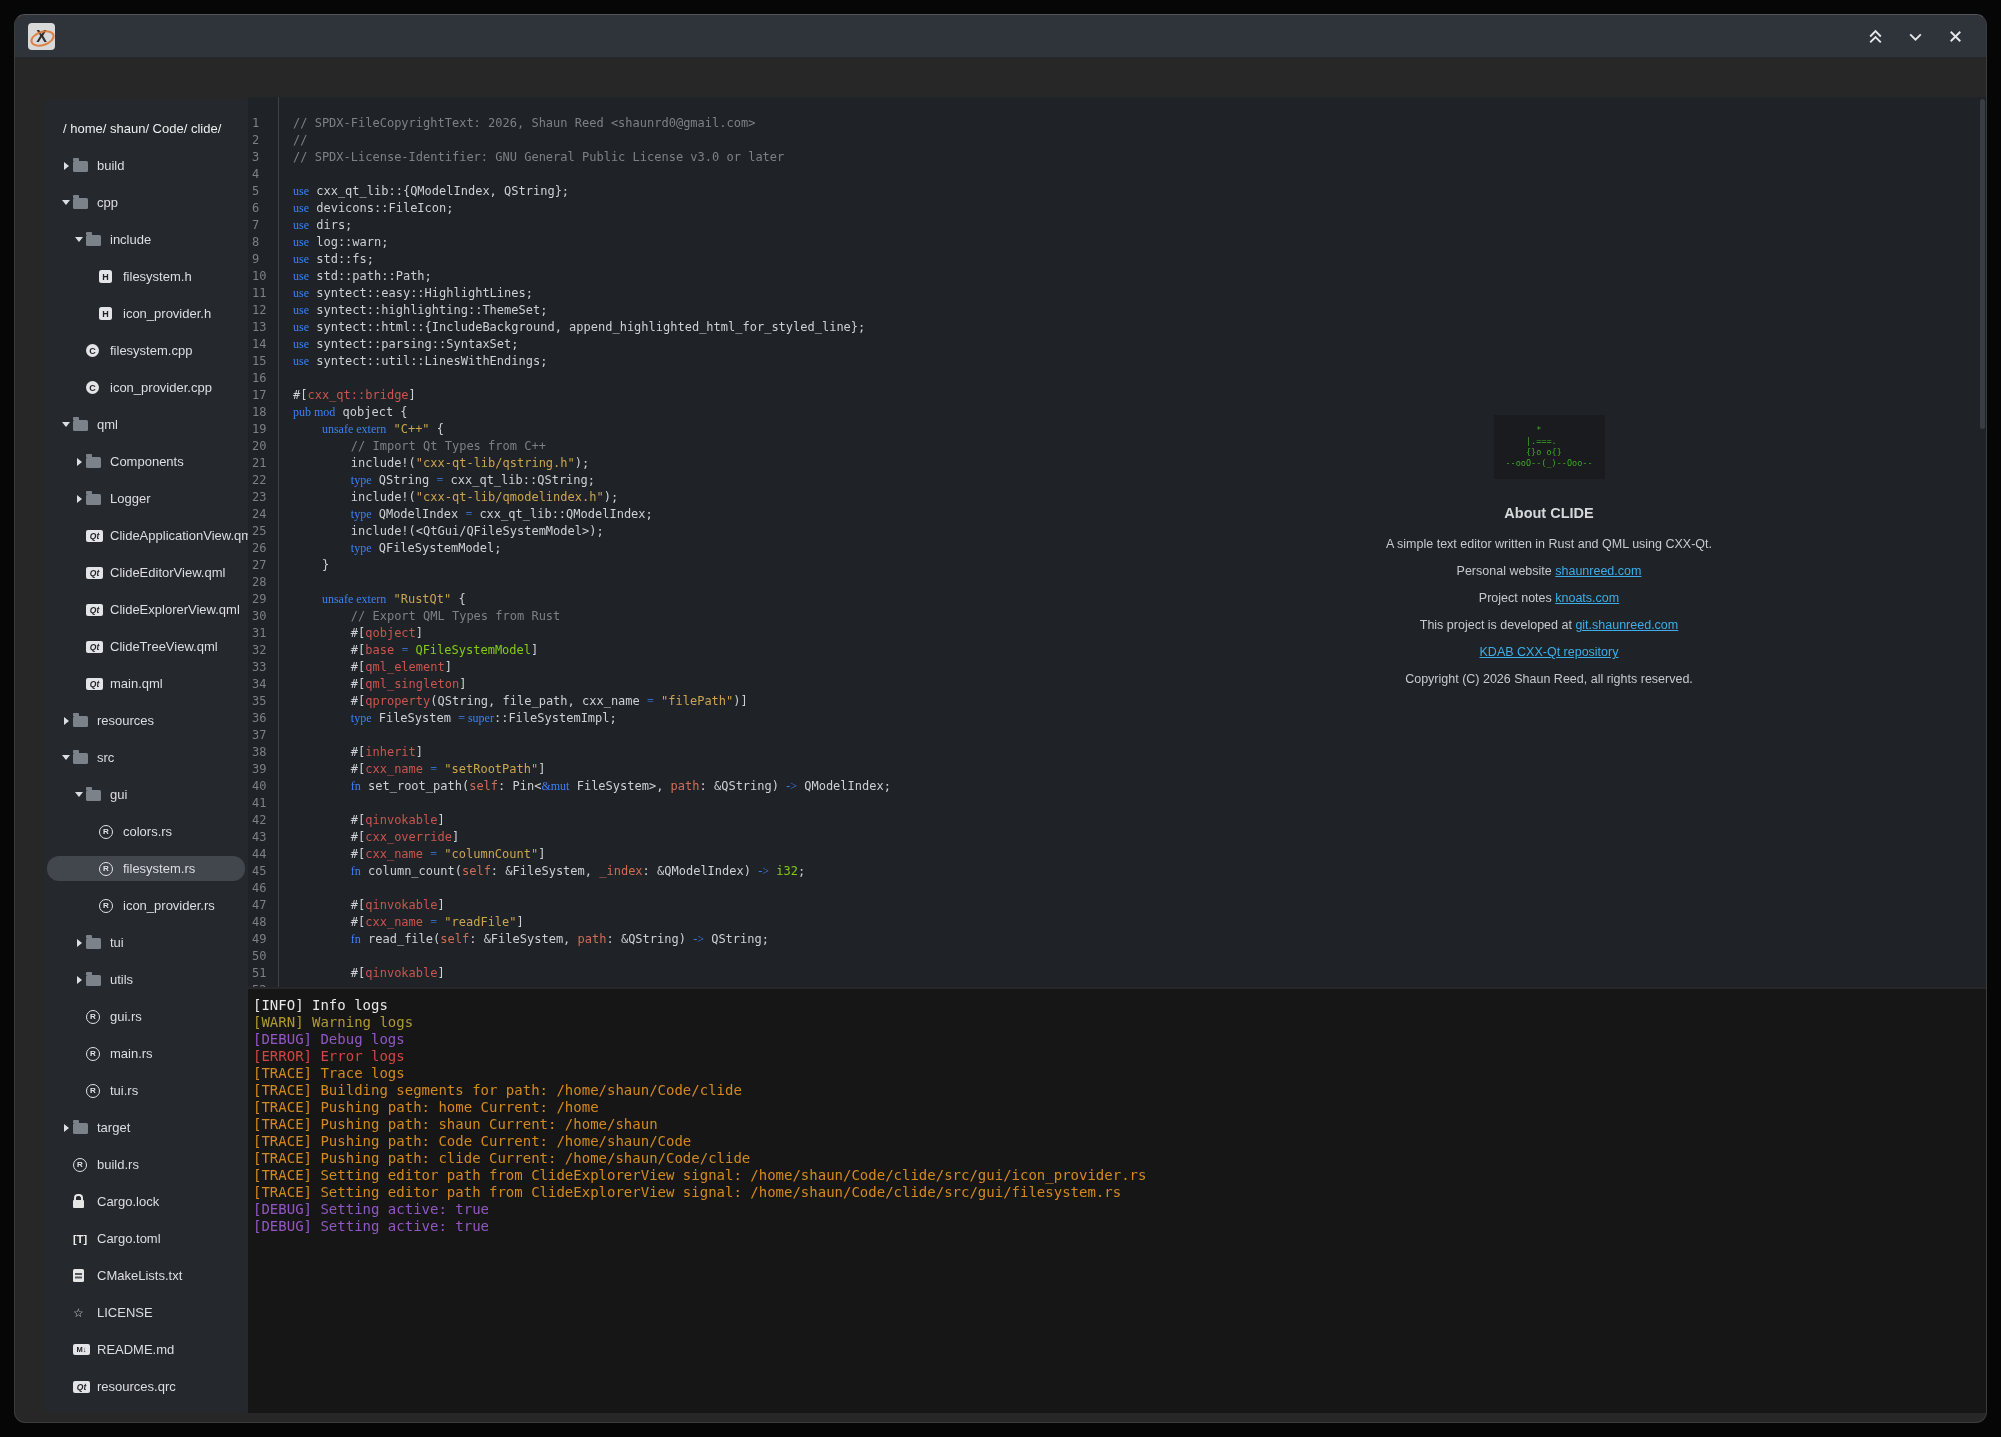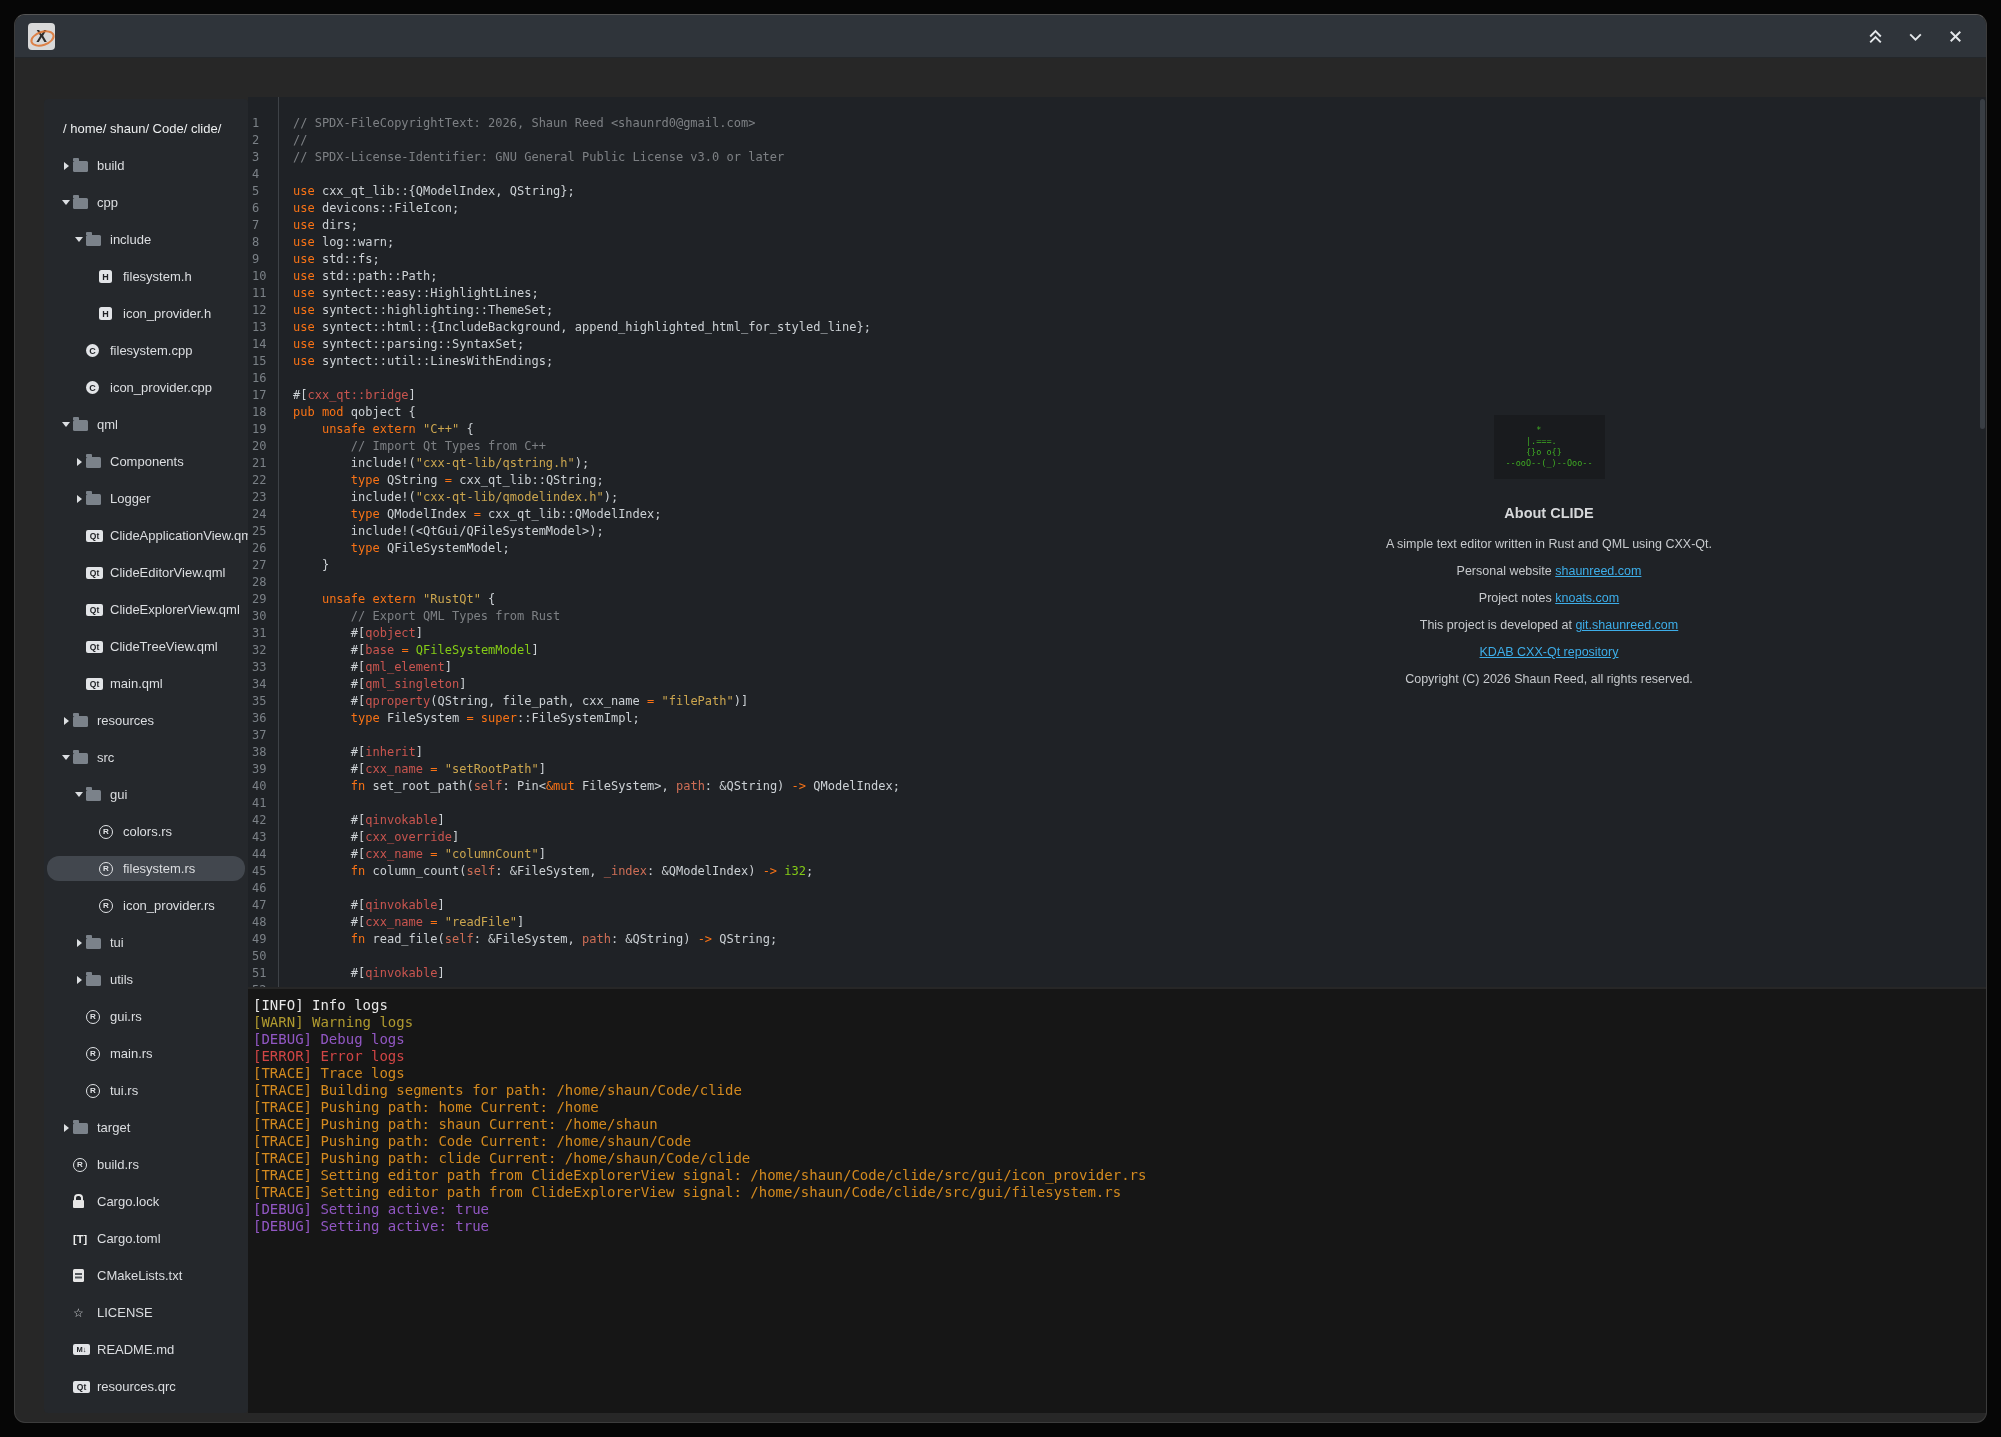--- a/index.html
+++ b/index.html
@@ -32,41 +32,41 @@
   .trow.root{font-size:13px;color:#eceeef;}
   .arr{width:14px;flex:0 0 14px;display:flex;align-items:center;justify-content:center;}
   .arr.c::before{content:"";border-left:5px solid #dcdfe2;border-top:4px solid transparent;border-bottom:4px solid transparent;}
   .arr.e::before{content:"";border-top:5px solid #dcdfe2;border-left:4px solid transparent;border-right:4px solid transparent;}
   .ic{flex:0 0 20px;display:flex;align-items:center;}
   .ic-folder{width:15px;height:11px;background:#7b828a;border-radius:1.5px;position:relative;margin-top:2px;}
   .ic-folder::before{content:"";position:absolute;top:-3px;left:0;width:6px;height:3px;background:#7b828a;border-radius:1px 1px 0 0;}
   .b{display:inline-flex;align-items:center;justify-content:center;background:#e2e4e7;color:#1d1f23;
     font-weight:bold;border-radius:2.5px;font-family:"Liberation Sans",sans-serif;}
   .b-h{width:13px;height:13px;font-size:9px;}
-  .b-qt{width:17px;height:12px;font-size:8.5px;border-radius:2px;}
+  .b-qt{width:17px;height:12px;font-size:8.5px;border-radius:2px;font-style:italic;}
   .b-cpp{width:13px;height:13px;border-radius:50%;font-size:9px;}
   .b-rs{width:12px;height:12px;border-radius:50%;background:transparent;border:1.5px solid #e2e4e7;color:#e2e4e7;font-size:8px;}
   .b-md{width:17px;height:11px;font-size:7.5px;border-radius:2px;}
   .b-toml{background:transparent;color:#ececec;font-size:11px;}
   .b-star{background:transparent;color:#cfd2d5;font-size:12px;font-weight:normal;}
   .b-lock{width:11px;height:8px;background:#e6e6e6;border-radius:1px;position:relative;margin-top:4px;}
   .b-lock::before{content:"";position:absolute;top:-6px;left:1px;width:5px;height:5px;border:2px solid #e6e6e6;
     border-bottom:none;border-radius:4px 4px 0 0;}
   .b-txt{width:11px;height:13px;background:#e6e6e6;border-radius:1.5px;position:relative;}
   .b-txt::before{content:"";position:absolute;left:2px;right:2px;top:4px;height:1.5px;background:#51565b;box-shadow:0 3.5px 0 #51565b;}
   .tlabel{margin-left:4px;}
   
   .editor{position:absolute;left:233px;top:82px;width:1738px;height:890px;background:#1f2226;overflow:hidden;}
   .ed-divider{position:absolute;left:30px;top:0;bottom:0;width:1px;background:#3e4247;}
   .ed-lines{position:absolute;left:0;top:18px;right:0;font-family:"DejaVu Sans Mono","Liberation Mono",monospace;
     font-size:12px;line-height:17px;white-space:pre;}
   .line{height:17px;display:flex;}
   .ln{flex:0 0 27px;padding-left:4px;color:#7b8187;}
   .lcode{padding-left:14px;}
-  .seg-d{color:#ccd1d5;}  .seg-c{color:#7d8084;}  .seg-k{color:#f97316;}
+  .seg-d{color:#ccd1d5;}  .seg-c{color:#7d8084;}  .seg-k{color:#3b82f6;font-family:Liberation Serif, serif;}
   .seg-s{color:#cba64f;}  .seg-a{color:#c9554f;}  .seg-p{color:#ce6e56;}
   .seg-t{color:#84cc16;}
   .ed-scroll{position:absolute;right:1px;top:2px;width:5px;height:330px;background:#393e44;border-radius:3px;}
   
   .about{position:absolute;left:1066px;top:318px;width:470px;text-align:center;color:#c7cacd;font-size:12.5px;}
   .ascii-box{display:inline-block;background:#191b1e;padding:10px 12px;text-align:left;}
   .ascii{margin:0;font-family:"DejaVu Sans Mono","Liberation Mono",monospace;font-size:8.5px;line-height:11px;color:#3fab24;}
   .about-title{font-weight:bold;font-size:14.5px;color:#d6d8da;margin:26px 0 16px 0;}
   .about p{margin:0 0 13px 0;}
   .about a{color:#3daee9;text-decoration:underline;}

